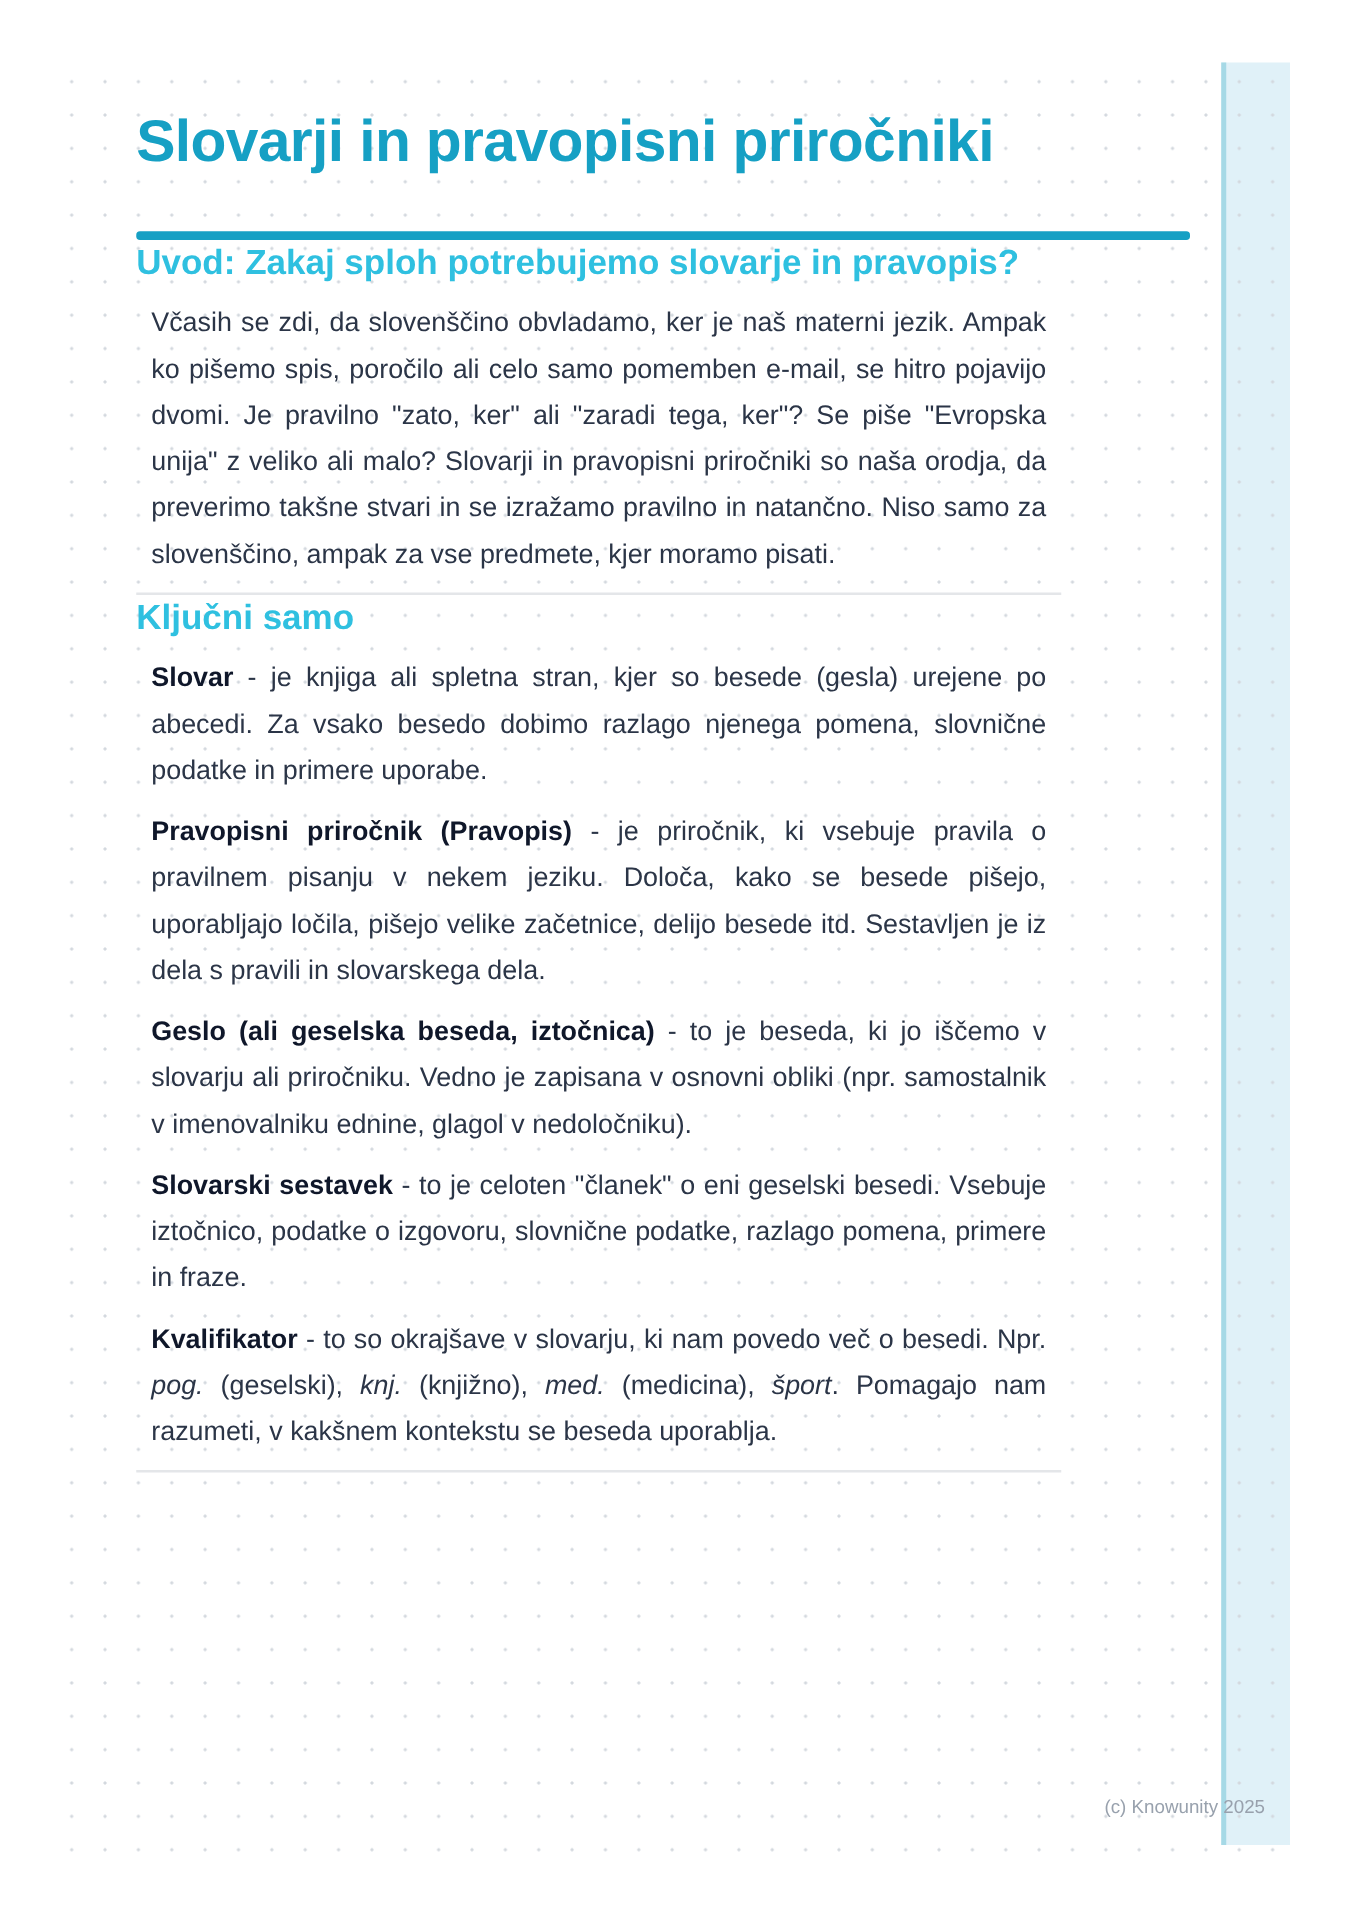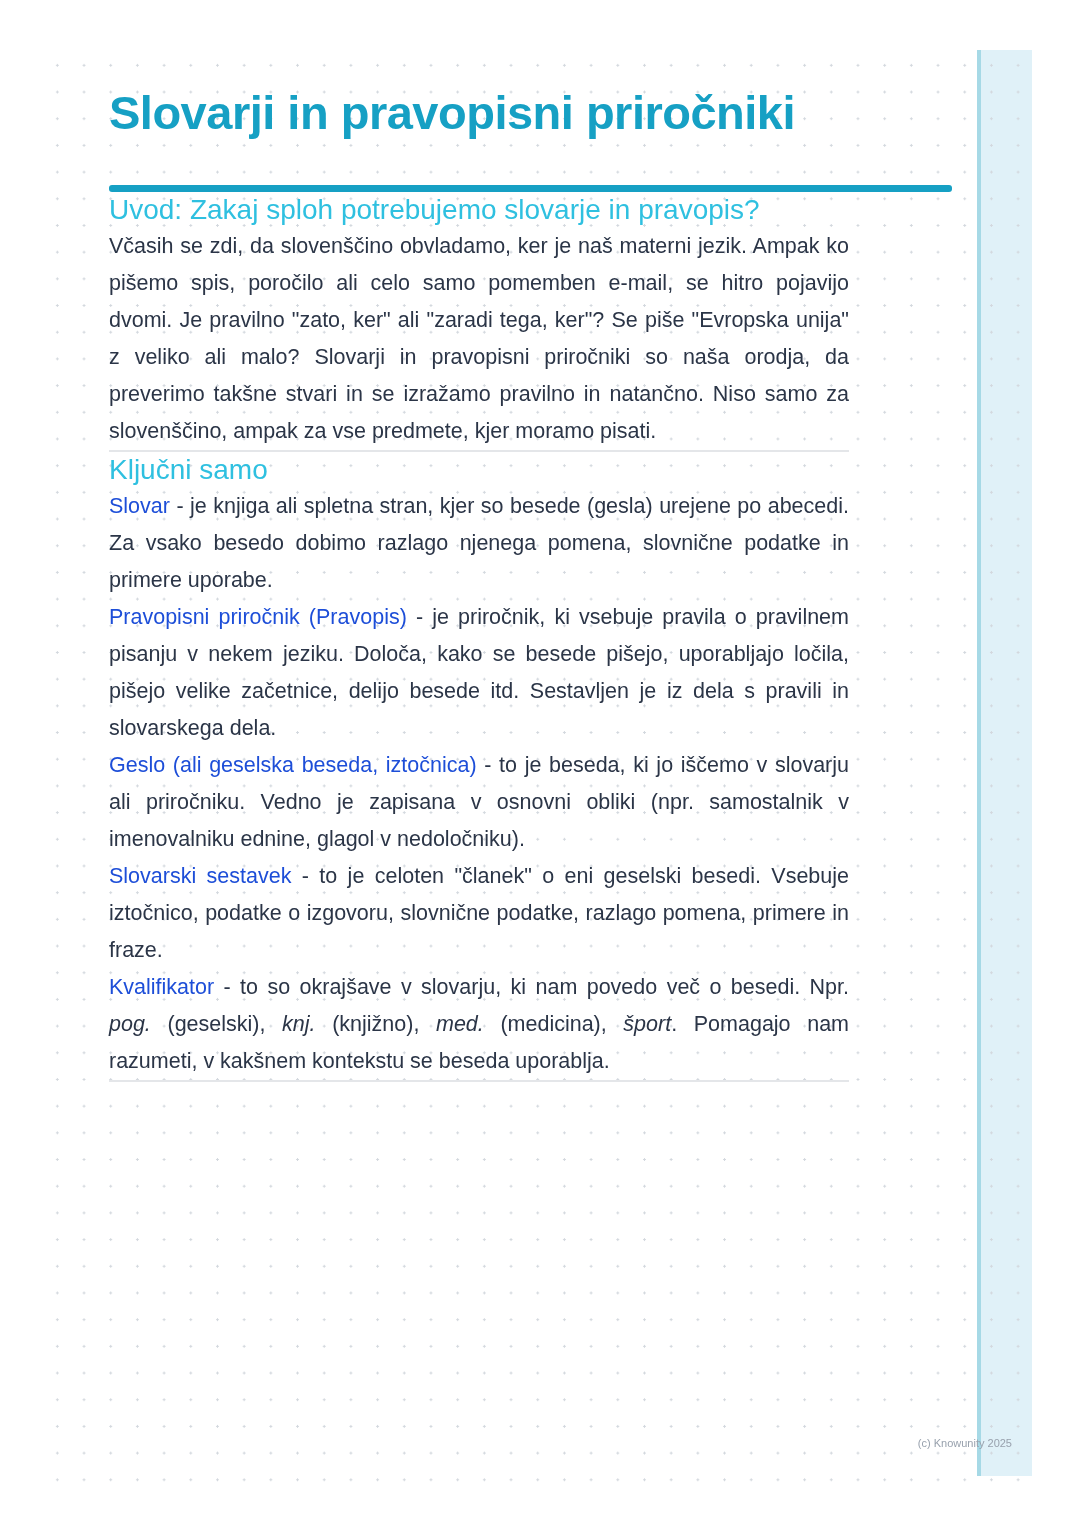--- a/index.html
+++ b/index.html
@@ -58,50 +58,50 @@
     width: 843px;
     height: 7px;
     background: #16a0c4;
     border-radius: 3px;
     margin-top: 41px;
   }
   h2.h2 {
     margin: 0;
     font-size: 28px;
     line-height: 36px;
-    font-weight: 400;
+    font-weight: 700;
     color: #2fc0e0;
   }
   .h2-intro { margin-top: 46px; }
   .h2-terms { margin-top: 33px; }
   p.body-text {
-    margin: 0;
+    margin: 12px;
     font-size: 21.5px;
     line-height: 37px;
     color: #2b3547;
     text-align: justify;
   }
   .intro-p { margin-top: 26px; }
   .term { margin-top: 21px; }
   .term-first { margin-top: 24px; }
-  p.body-text strong { font-weight: 400; color: #1d4ed8; }
+  p.body-text strong { font-weight: 700; color: #0f172a; }
   p.body-text em { font-style: italic; }
   hr.divider {
     border: none;
     border-top: 2px solid #e4e6e9;
     margin: 0;
     width: 740px;
   }
   .divider-top { margin-top: 16px; }
   .divider-bottom { margin-top: 23px; }
   .footer {
     position: absolute;
     top: 1437px;
     right: 68px;
-    font-size: 11px;
+    font-size: 15px;
     color: #98a1ad;
     z-index: 3;
     text-align: right;
   }
 </style>
 </head>
 <body>
 
 <div class="band"></div>
 <div class="dots"></div>

